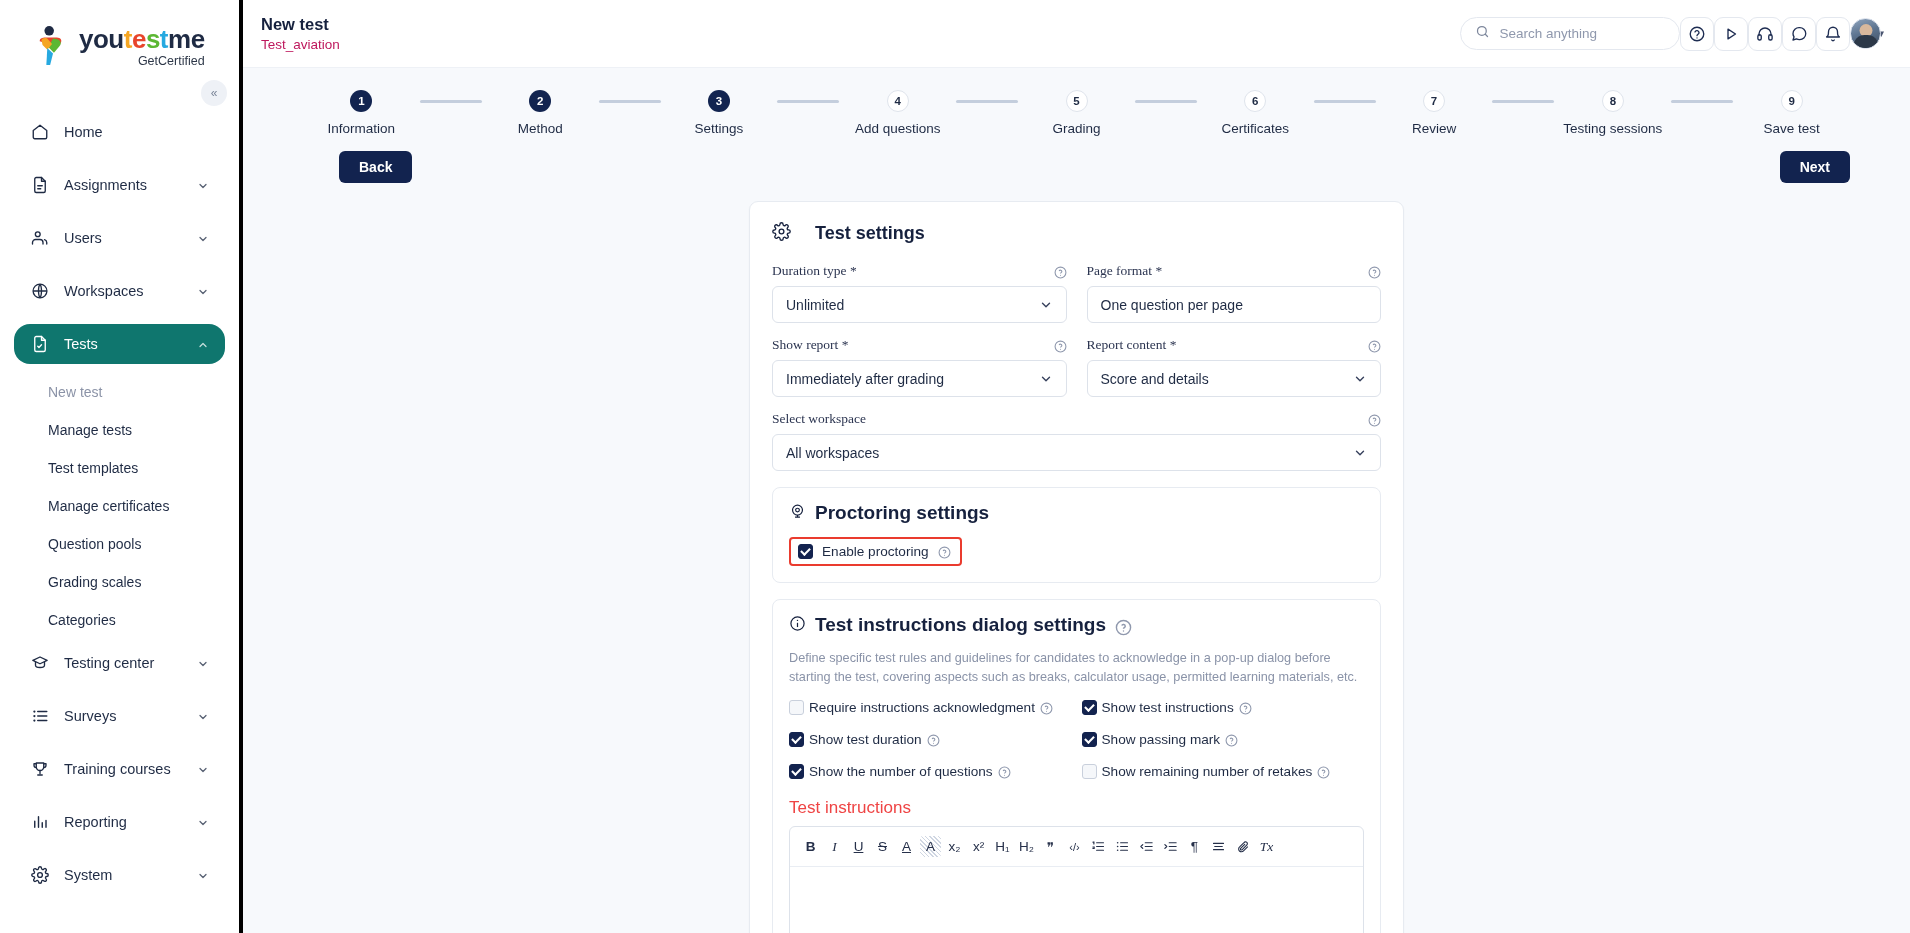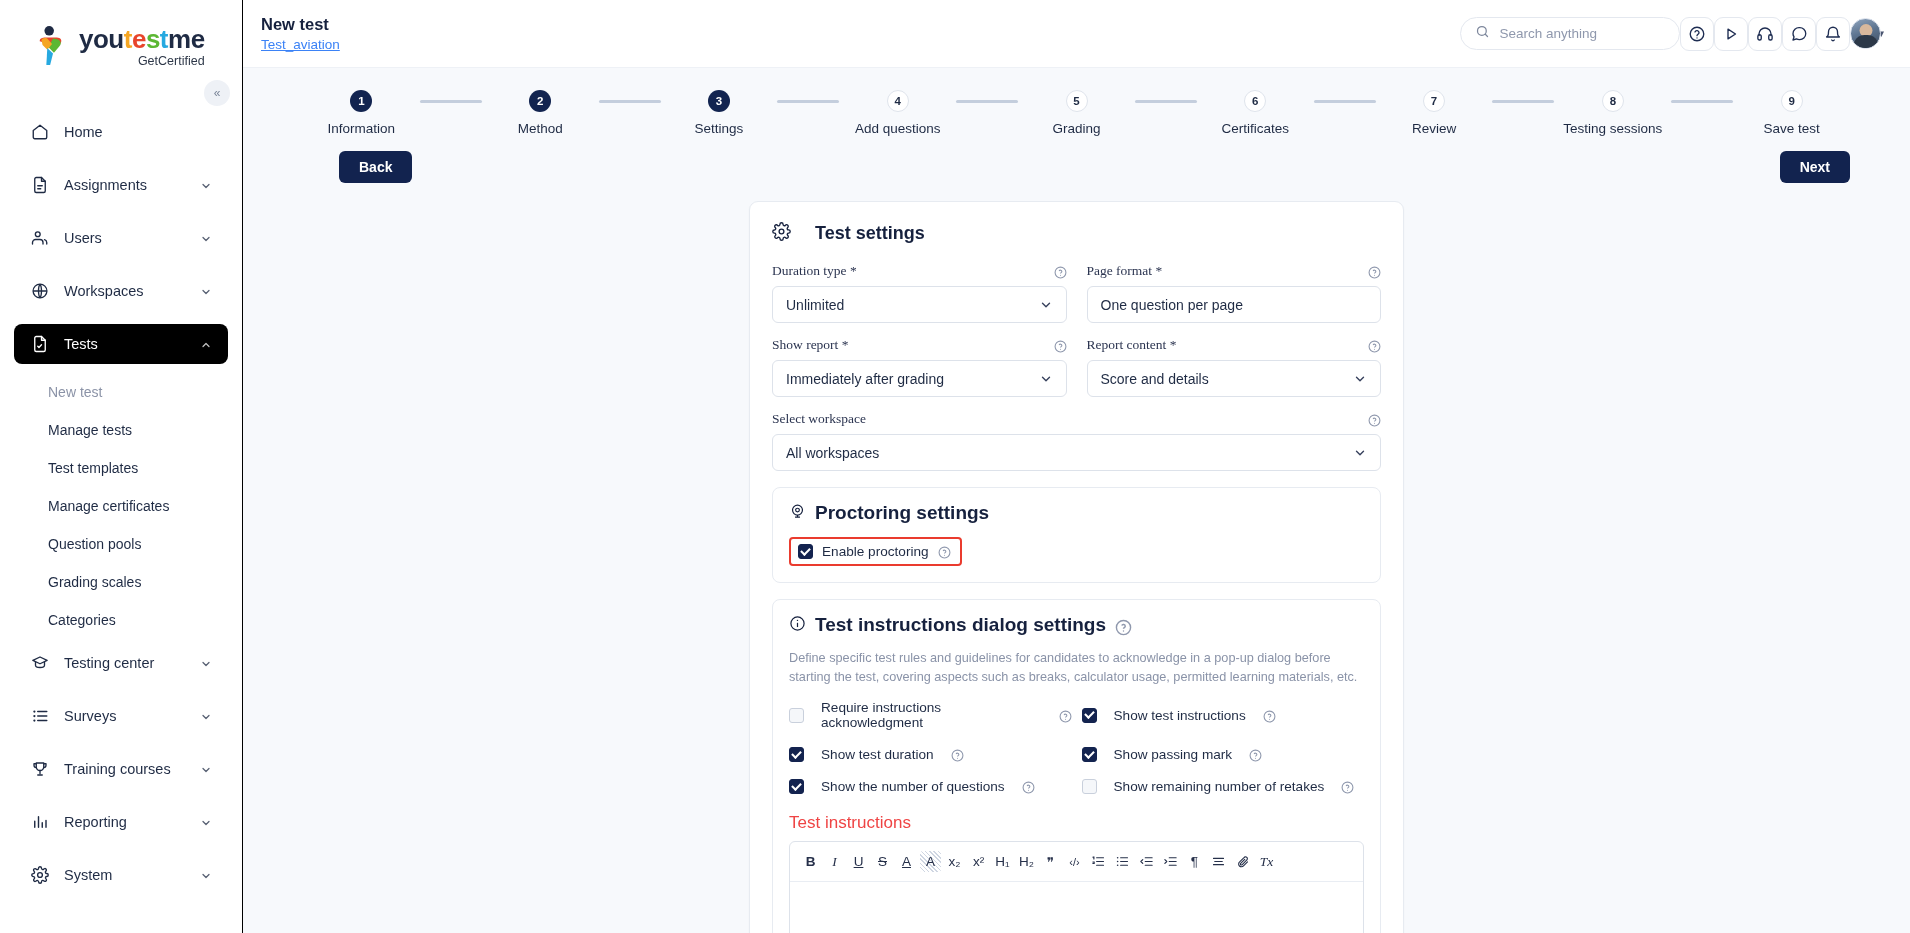--- a/index.html
+++ b/index.html
@@ -8,21 +8,21 @@
     font-family: "Liberation Sans", sans-serif;
     background: #f7f9fc;
     overflow: hidden;
   }
   body { display: flex; }
 
   
   #sidebar {
     width: 243px; height: 933px; flex: 0 0 243px;
     background: #ffffff;
-    border-right: 1px solid #000000;
+    border-right: 4px solid #000000;
     position: relative;
     overflow: hidden;
   }
   #logo-area {
     height: 92px; display: flex; align-items: center;
     padding-left: 34px; position: relative;
   }
   .logo-wrap { display: flex; align-items: flex-end; gap: 7px; }
   .logo-mark { width: 38px; height: 42px; position: relative; }
   .logo-text { display: flex; flex-direction: column; line-height: 1; }
@@ -44,21 +44,21 @@
   }
 
   #nav { padding-top: 20px; }
   .nav-item {
     display: flex; align-items: center; gap: 14px;
     height: 40px; margin: 0 14px 13px 14px;
     padding: 0 16px; border-radius: 8px;
     color: #1f2b44; font-size: 14.5px; cursor: pointer;
     position: relative;
   }
-  .nav-item.active { background: #000000; color: #ffffff; }
+  .nav-item.active { background: #0f766e; color: #ffffff; border-radius: 16px; }
   .nav-item .nav-ico { width: 20px; height: 20px; flex: 0 0 20px;
     display: flex; align-items: center; justify-content: center; }
   .nav-item .nav-ico svg { width: 18px; height: 18px; }
   .nav-label { flex: 1; }
   .chev { width: 12px; height: 12px; flex: 0 0 12px; opacity: .75; }
   .sub-item {
     font-size: 14px; color: #1f2b44;
     padding: 0 16px 0 48px; height: 30px;
     display: flex; align-items: center;
     margin-bottom: 8px; cursor: pointer;
@@ -70,21 +70,21 @@
           background: #f7f9fc; overflow: hidden; }
 
   
   #topbar {
     height: 68px; flex: 0 0 68px; background: #ffffff;
     display: flex; align-items: center; justify-content: space-between;
     padding: 0 26px 0 18px; border-bottom: 1px solid #eef1f6;
   }
   .title-block { display: flex; flex-direction: column; gap: 3px; }
   #page-title { font-size: 16.5px; font-weight: 700; color: #16213e; }
-  #page-sub { font-size: 13.5px; color: #3b82f6; text-decoration: underline; }
+  #page-sub { font-size: 13.5px; color: #be185d; }
   .top-right { display: flex; align-items: center; }
   #search-box {
     width: 220px; height: 33px; border: 1px solid #e4e8ef;
     border-radius: 18px; background: #fff;
     display: flex; align-items: center; gap: 9px; padding: 0 14px;
   }
   #search-box input {
     border: none; outline: none; font-size: 13.5px; color: #64708a;
     font-family: "Liberation Sans", sans-serif; width: 100%; background: transparent;
   }
@@ -166,21 +166,21 @@
 
   .sub-card {
     border: 1px solid #e7ebf1; border-radius: 8px; padding: 14px 16px 16px 16px;
     margin-bottom: 16px;
   }
   .sub-head { display: flex; align-items: center; gap: 9px; margin-bottom: 13px; }
   .sub-head-title { font-size: 19px; font-weight: 700; color: #16213e; }
   .sub-head svg { width: 17px; height: 17px; }
   .sub-desc { font-size: 12.7px; color: #8a93a8; line-height: 1.5; margin-bottom: 13px; }
 
-  .cb-row { display: flex; align-items: center; gap: 17px; cursor: pointer; }
+  .cb-row { display: flex; align-items: center; gap: 5px; cursor: pointer; }
   .cb {
     width: 15px; height: 15px; border-radius: 3px; flex: 0 0 15px;
     border: 1px solid #c9d0dc; background: #f5f7fa;
     display: flex; align-items: center; justify-content: center;
   }
   .cb.on { background: #13234f; border-color: #13234f; }
   .cb.on:after { content:""; width:7px; height:4px; border-left:2px solid #fff;
     border-bottom:2px solid #fff; transform: rotate(-45deg) translate(1px,-1px); }
   .cb-label { font-size: 13.6px; color: #1f2b44; }
 

